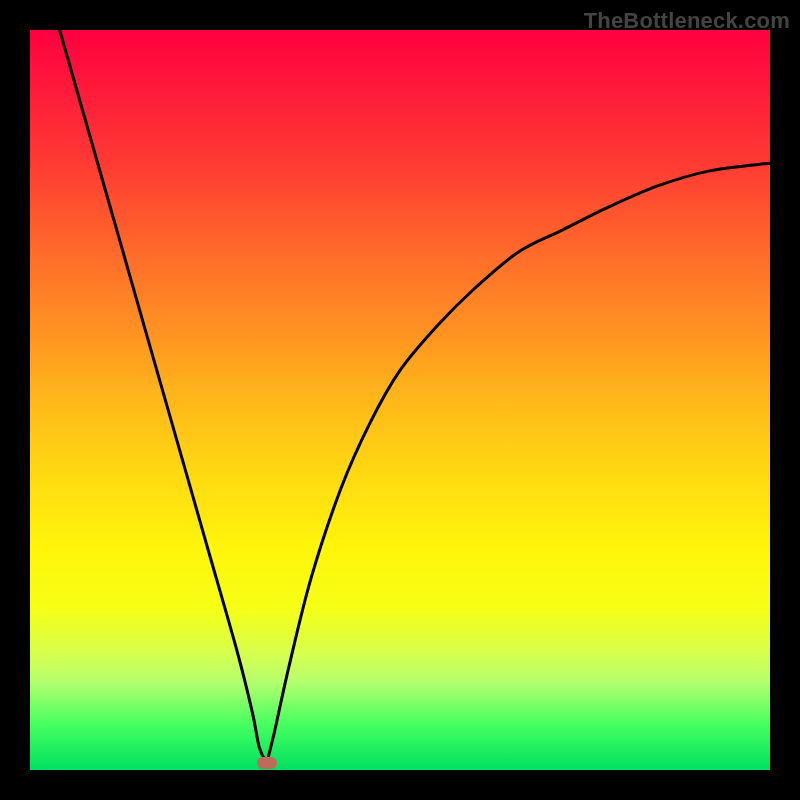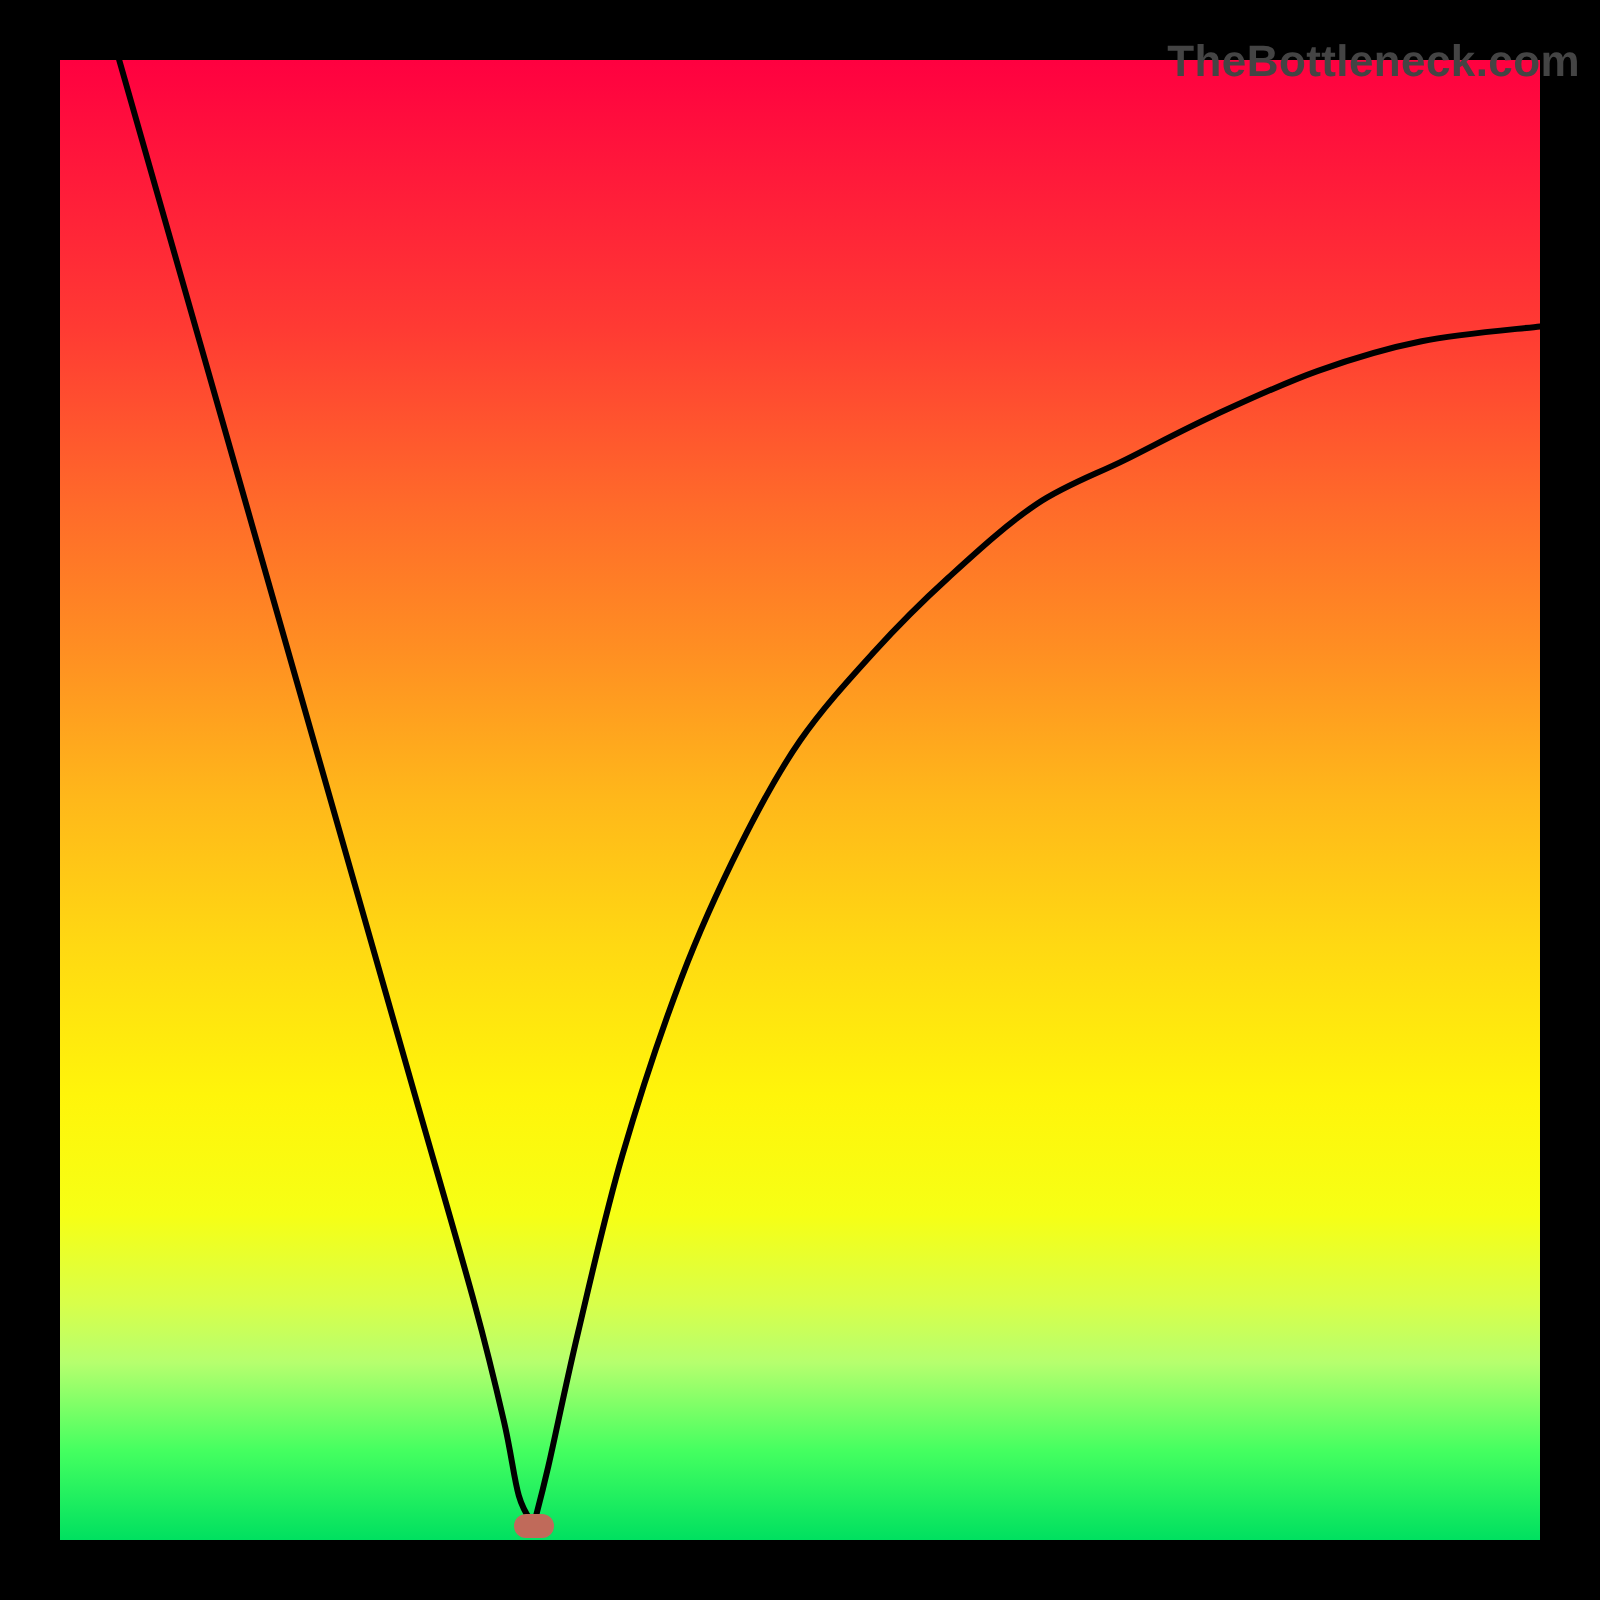--- a/index.html
+++ b/index.html
@@ -12,21 +12,21 @@
     font-family: Arial, Helvetica, sans-serif;
   }
   .frame {
     position: relative;
     width: 800px;
     height: 800px;
     background: #000;
   }
   .watermark {
     position: absolute;
-    top: 18px;
+    top: 8px;
     right: 10px;
     color: #444;
     font-size: 22px;
     font-weight: 600;
     letter-spacing: 0.2px;
     z-index: 50;
     user-select: none;
   }
   .plot-area {
     position: absolute;

